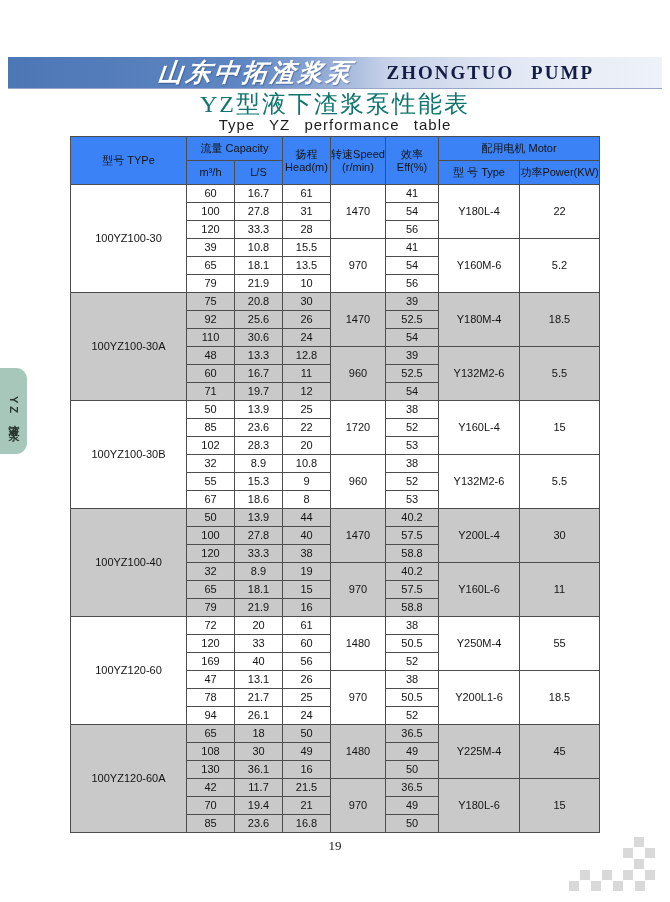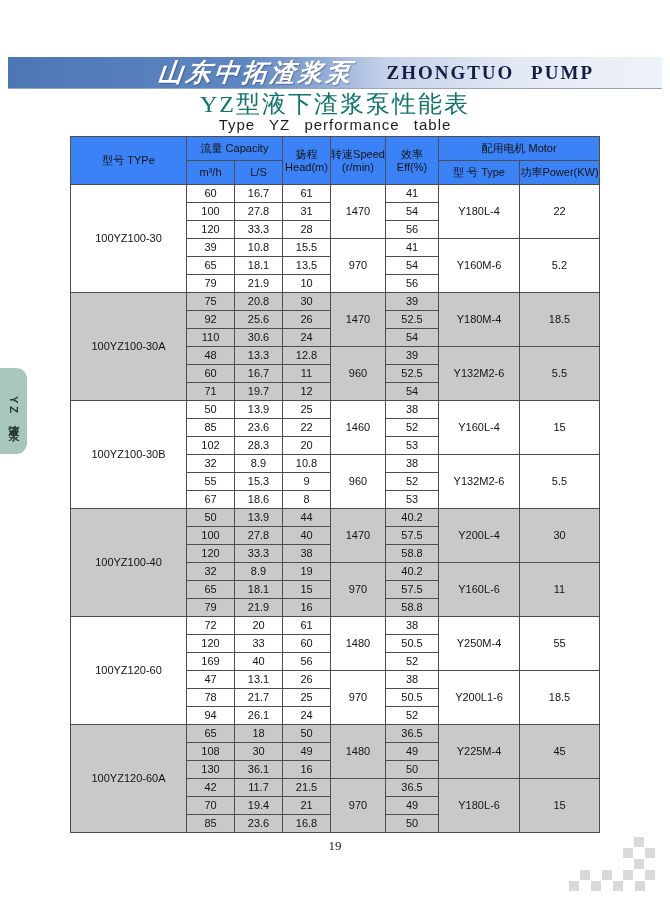--- a/index.html
+++ b/index.html
@@ -185,21 +185,21 @@
           <td>12</td>
           <td>54</td>
         </tr>
       </tbody>
       <tbody>
         <tr>
           <td rowspan="6">100YZ100-30B</td>
           <td>50</td>
           <td>13.9</td>
           <td>25</td>
-          <td rowspan="3">1460</td>
+          <td rowspan="3">1720</td>
           <td>38</td>
           <td rowspan="3">Y160L-4</td>
           <td rowspan="3">15</td>
         </tr>
         <tr>
           <td>85</td>
           <td>23.6</td>
           <td>22</td>
           <td>52</td>
         </tr>

